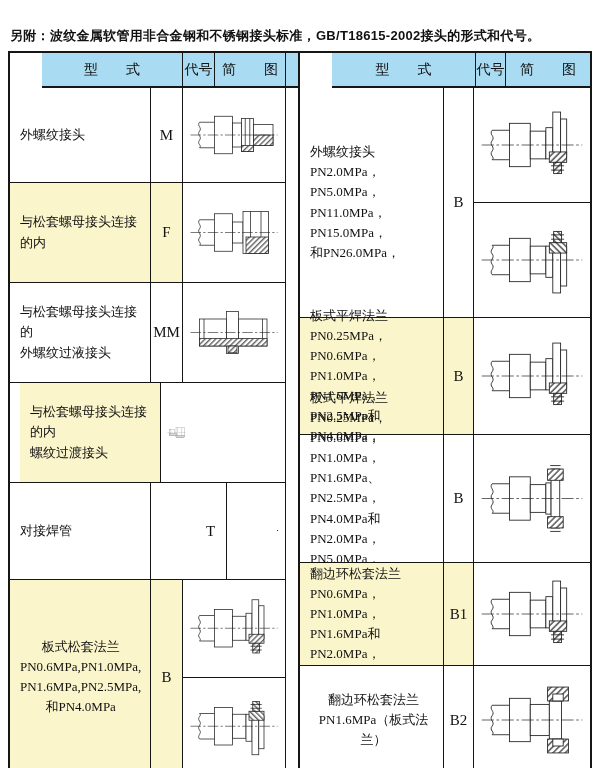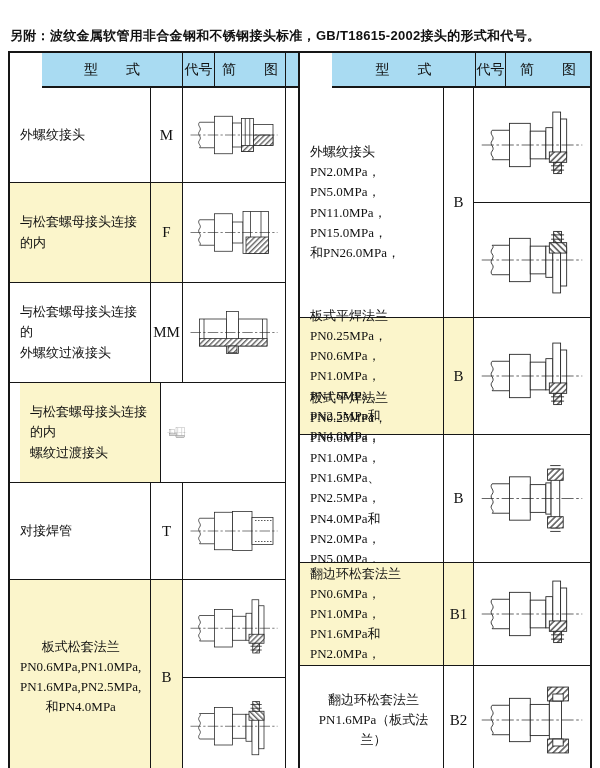--- a/index.html
+++ b/index.html
@@ -53,21 +53,21 @@
     display:flex;align-items:center;justify-content:center;
     border-right:1px solid var(--bd);
   }
   .th:last-child{border-right:none;}
 
   .row{border-bottom:1px solid var(--bd);}
   .row:last-child{border-bottom:none;flex:1;text-align:center;}
 
   
   .lr0{height:95px;}.lr1{height:100px;}.lr2{height:100px;}
-  .lr3{height:100px;padding-left:10px;}.lr4{height:97px;}
+  .lr3{height:100px;padding-left:10px;}.lr4{height:97px;gap:44px;}
   
   .rr0{height:230px;}.rr1{height:117px;}.rr2{height:128px;}.rr3{height:103px;}
 
   .cell{border-right:1px solid var(--bd);min-height:0;}
   .cell:last-child{border-right:none;}
   .cell.type{
     display:flex;align-items:center;
     padding:4px 6px 4px 10px;
     font-size:13px;
     line-height:1.55;

